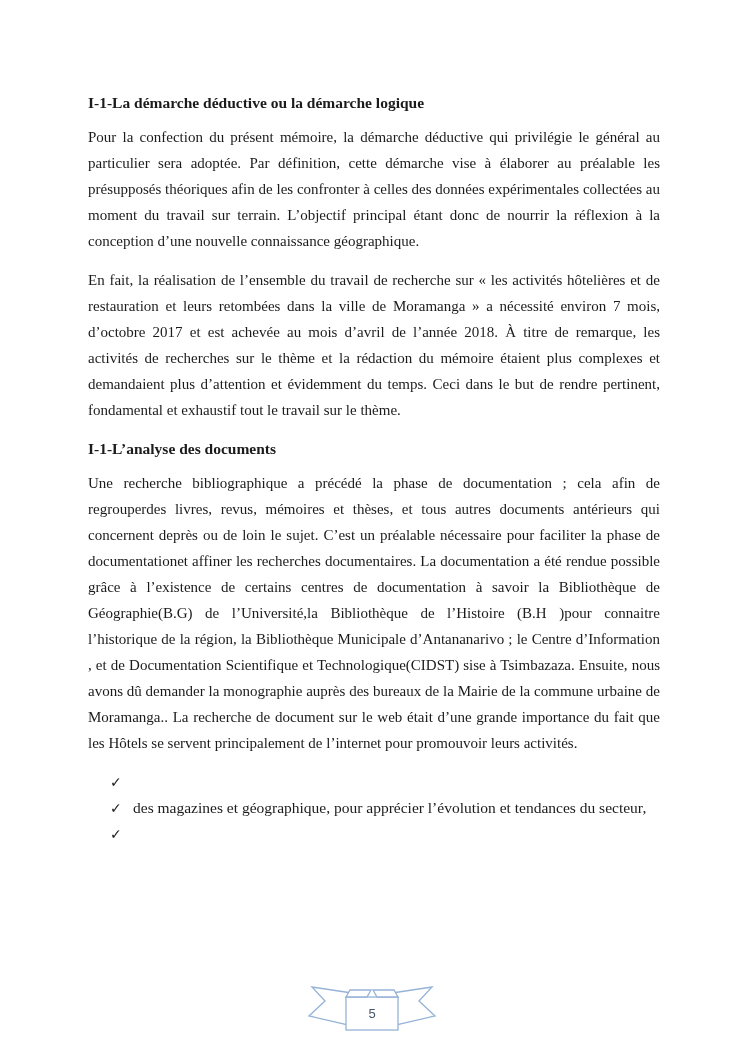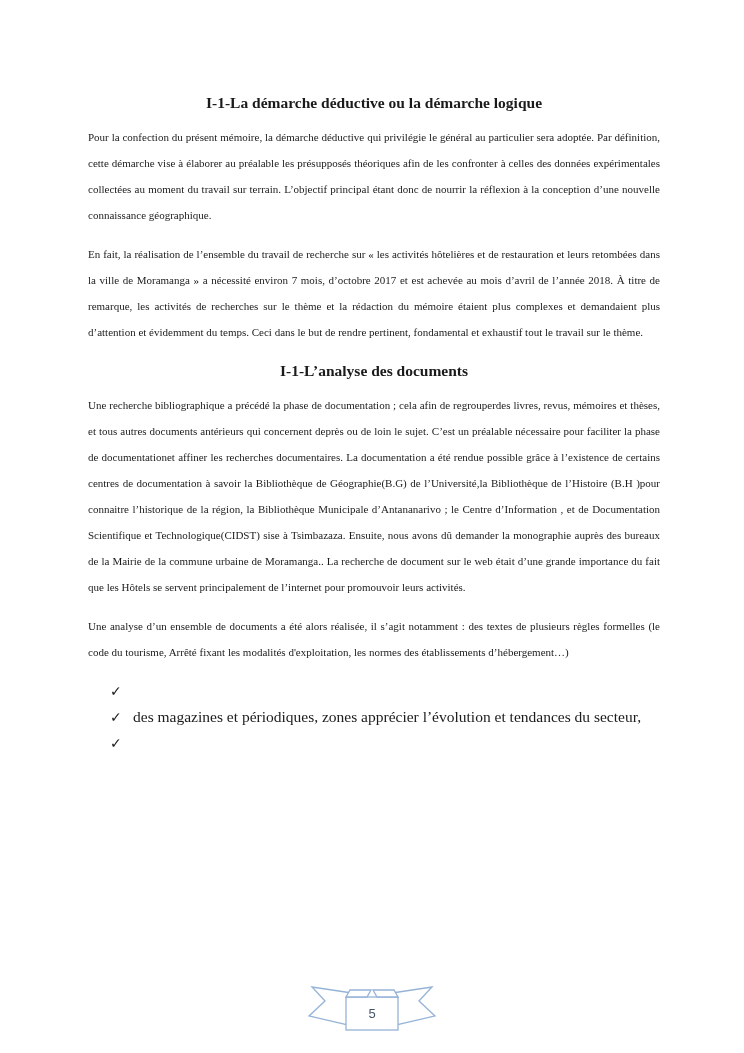--- a/index.html
+++ b/index.html
@@ -16,24 +16,24 @@
     position: absolute;
     left: 88px;
     top: 88px;
     width: 572px;
   }
   .heading {
     font-size: 15.5px;
     font-weight: 700;
     line-height: 26px;
     margin: 2px 0 8px 0;
-    text-align: center;
+    text-align: left;
   }
   .para {
-    font-size: 11px;
+    font-size: 15px;
     line-height: 26px;
     margin: 0 0 13px 0;
     text-align: justify;
   }
   .check-list {
     margin: 3px 0 13px 0;
     padding-left: 22px;
   }
   .check-row {
     display: flex;
@@ -69,29 +69,28 @@
   <div class="heading">I-1-La démarche déductive ou la démarche logique</div>
 
   <p class="para">Pour la confection du présent mémoire, la démarche déductive qui privilégie le général au particulier sera adoptée. Par définition, cette démarche vise à élaborer au préalable les présupposés théoriques afin de les confronter à celles des données expérimentales collectées au moment du travail sur terrain. L’objectif principal étant donc de nourrir la réflexion à la conception d’une nouvelle connaissance géographique.</p>
 
   <p class="para">En fait, la réalisation de l’ensemble du travail de recherche sur « les activités hôtelières et de restauration et leurs retombées dans la ville de Moramanga » a nécessité environ 7 mois, d’octobre 2017 et est achevée au mois d’avril de l’année 2018. À titre de remarque, les activités de recherches sur le thème et la rédaction du mémoire étaient plus complexes et demandaient plus d’attention et évidemment du temps. Ceci dans le but de rendre pertinent, fondamental et exhaustif tout le travail sur le thème.</p>
 
   <div class="heading">I-1-L’analyse des documents</div>
 
   <p class="para">Une recherche bibliographique a précédé la phase de documentation ; cela afin de regrouperdes livres, revus, mémoires et thèses, et tous autres documents antérieurs qui concernent deprès ou de loin le sujet. C’est un préalable nécessaire pour faciliter la phase de documentationet affiner les recherches documentaires. La documentation a été rendue possible grâce à l’existence de certains centres de documentation à savoir la Bibliothèque de Géographie(B.G) de l’Université,la Bibliothèque de l’Histoire (B.H )pour connaitre l’historique de la région, la Bibliothèque Municipale d’Antananarivo ; le Centre d’Information , et de Documentation Scientifique et Technologique(CIDST) sise à Tsimbazaza. Ensuite, nous avons dû demander la monographie auprès des bureaux de la Mairie de la commune urbaine de Moramanga.. La recherche de document sur le web était d’une grande importance du fait que les Hôtels se servent principalement de l’internet pour promouvoir leurs activités.</p>
 
-  <p class="para">Une analyse d’un ensemble de documents a été alors réalisée, il s’agit notamment : des textes de plusieurs règles formelles (le code du tourisme, Arrêté fixant les modalités d'exploitation, les normes des établissements d’hébergement…)</p>
 
   <div class="check-list">
     <div class="check-row">
       <span class="check-glyph">✓</span>
     </div>
     <div class="check-row">
       <span class="check-glyph">✓</span>
-      <span>des magazines et périodiques, zones apprécier l’évolution et tendances du secteur,</span>
+      <span>des magazines et géographique, pour apprécier l’évolution et tendances du secteur,</span>
     </div>
     <div class="check-row">
       <span class="check-glyph">✓</span>
     </div>
   </div>
 
 </div>
 
 <div class="page-footer">
   <svg width="136" height="46" viewBox="0 0 136 46">

